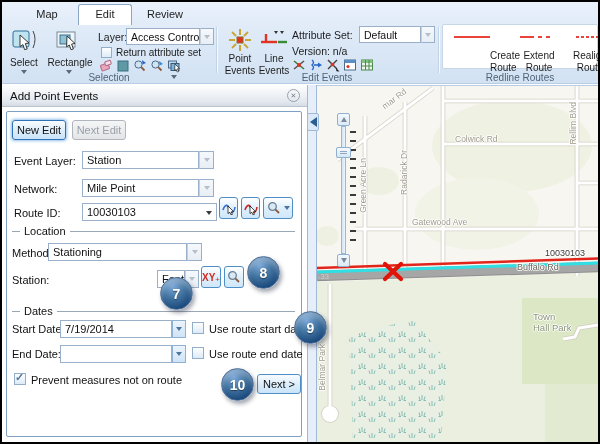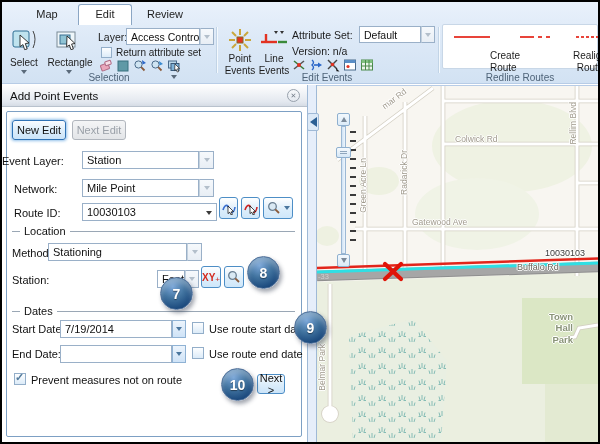--- a/index.html
+++ b/index.html
@@ -254,40 +254,41 @@
     <div class="vsep" style="left:436px;"></div>
 
     <div class="abs" style="left:440px;top:22px;width:156px;height:45px;background:#fff;border:1px solid #c8d7e7;border-radius:2px;"></div>
     <div class="abs" style="left:452px;top:34px;width:36px;height:2px;background:#e8443a;"></div>
     <div class="biglabel" style="left:440px;top:48px;width:58px;padding-left:48px;">Create Route</div>
     <div class="abs" style="left:518px;top:34px;width:40px;height:2px;">
       <span style="position:absolute;left:0;width:14px;height:2px;background:#e8443a;"></span>
       <span style="position:absolute;left:18px;width:4px;height:2px;background:#e8443a;"></span>
       <span style="position:absolute;left:26px;width:4px;height:2px;background:#e8443a;"></span>
     </div>
+    <div class="biglabel" style="left:508px;top:48px;width:58px;">Extend Route</div>
     <div class="abs" style="left:574px;top:34px;width:26px;height:2px;">
       <span style="position:absolute;left:0;width:3px;height:2px;background:#e8443a;"></span>
       <span style="position:absolute;left:5px;width:3px;height:2px;background:#e8443a;"></span>
       <span style="position:absolute;left:10px;width:3px;height:2px;background:#e8443a;"></span>
       <span style="position:absolute;left:15px;width:3px;height:2px;background:#e8443a;"></span>
       <span style="position:absolute;left:20px;width:3px;height:2px;background:#e8443a;"></span>
     </div>
     <div class="biglabel" style="left:567px;top:48px;width:42px;">Realign Route</div>
     <div class="grouplabel" style="left:440px;width:156px;">Redline Routes</div>
   </div>
 
   <div class="panel">
     <div class="panel-header">Add Point Events</div>
     <div class="panel-close">✕</div>
     <div class="panel-inner"></div>
 
     <button class="btn focusglow" style="left:10px;top:35px;width:54px;height:20px;">New Edit</button>
     <button class="btn disabled" style="left:70px;top:35px;width:54px;height:20px;">Next Edit</button>
 
-    <div class="flabel" style="left:0;top:70px;">Event Layer:</div>
+    <div class="flabel" style="left:12px;top:70px;">Event Layer:</div>
     <div class="combo" style="left:80px;top:66px;width:117px;height:18px;">Station</div>
     <div class="arrowbox" style="left:197px;top:66px;width:15px;height:18px;">
         <span class="dd"></span>
       </div>
 
     <div class="flabel" style="left:12px;top:98px;">Network:</div>
     <div class="combo" style="left:80px;top:94px;width:117px;height:18px;">Mile Point</div>
     <div class="arrowbox" style="left:197px;top:94px;width:15px;height:18px;">
         <span class="dd"></span>
       </div>
@@ -365,21 +366,21 @@
         <span class="dd dark"></span>
       </div>
     <div class="cb" style="left:190px;top:262px;"></div>
     <div class="flabel" style="left:207px;top:263px;">Use route end date</div>
 
     <div class="cb" style="left:12px;top:288px;">
         <span class="tick">✓</span>
       </div>
     <div class="flabel" style="left:29px;top:289px;">Prevent measures not on route</div>
 
-    <button class="btn" style="left:255px;top:289px;width:28px;height:20px;text-align:center;">Next &gt;</button>
+    <button class="btn" style="left:255px;top:289px;width:44px;height:20px;text-align:center;">Next &gt;</button>
   </div>
 
   <div class="splitter"></div>
   <div class="collapse-btn">
       <span class="tri"></span>
     </div>
 
   <div class="map">
     <svg width="281" height="357" viewBox="0 0 281 357">
       <defs>
@@ -419,21 +420,21 @@
 
     <span class="maplabel dlabel" style="left:66px;top:16px;">mar Rd</span>
     <span class="maplabel" style="left:138px;top:48px;">Colwick Rd</span>
     <span class="maplabel vlabel" style="left:251px;top:16px;">Rellim Blvd</span>
     <span class="maplabel vlabel" style="left:82px;top:64px;">Radarick Dr</span>
     <span class="maplabel vlabel" style="left:41px;top:72px;">Green Acre Ln</span>
     <span class="maplabel" style="left:95px;top:131px;">Gatewood Ave</span>
     <span class="maplabel" style="left:228px;top:162px;color:#3a3a3a;font-size:9px;">10030103</span>
     <span class="maplabel" style="left:200px;top:176px;color:#6b655a;font-size:9px;">Buffalo Rd</span>
     <span class="maplabel" style="left:1px;top:186px;color:#cfcfcf;font-size:7.5px;text-shadow:none;">-33</span>
-    <span class="maplabel" style="left:216px;top:225px;width:40px;white-space:normal;text-align:right;color:#8a9478;font-size:9.5px;line-height:1.2;font-weight:bold;">Town Hall Park</span>
+    <span class="maplabel" style="left:216px;top:225px;width:40px;white-space:normal;text-align:left;color:#8a9478;font-size:9.5px;line-height:1.2;">Town Hall Park</span>
     <span class="maplabel vlabel" style="left:0px;top:258px;">Belmar Park</span>
 
     
     <div class="zbtn" style="left:20px;top:27px;">
         <span class="up"></span>
       </div>
     <div class="ztrack" style="left:24px;top:40px;height:128px;"></div>
     <div class="zhandle" style="left:19px;top:61px;"></div>
     <div class="zbtn" style="left:20px;top:168px;">
         <span class="down"></span>

